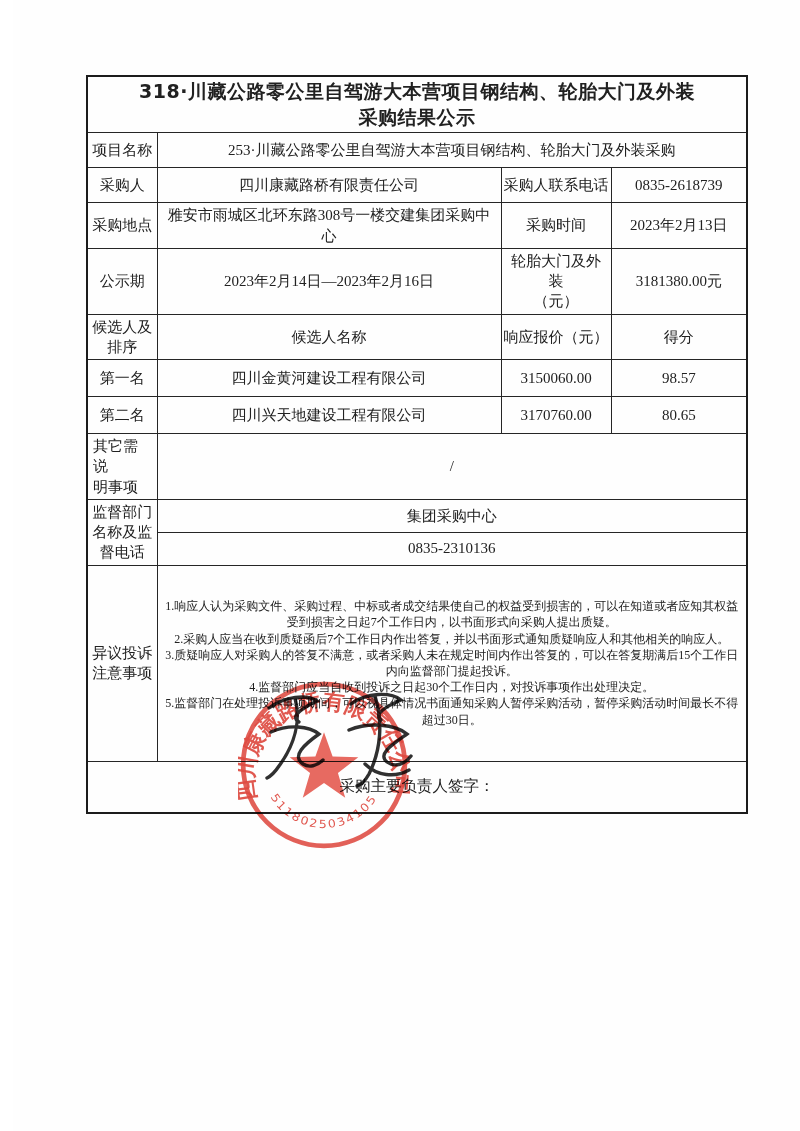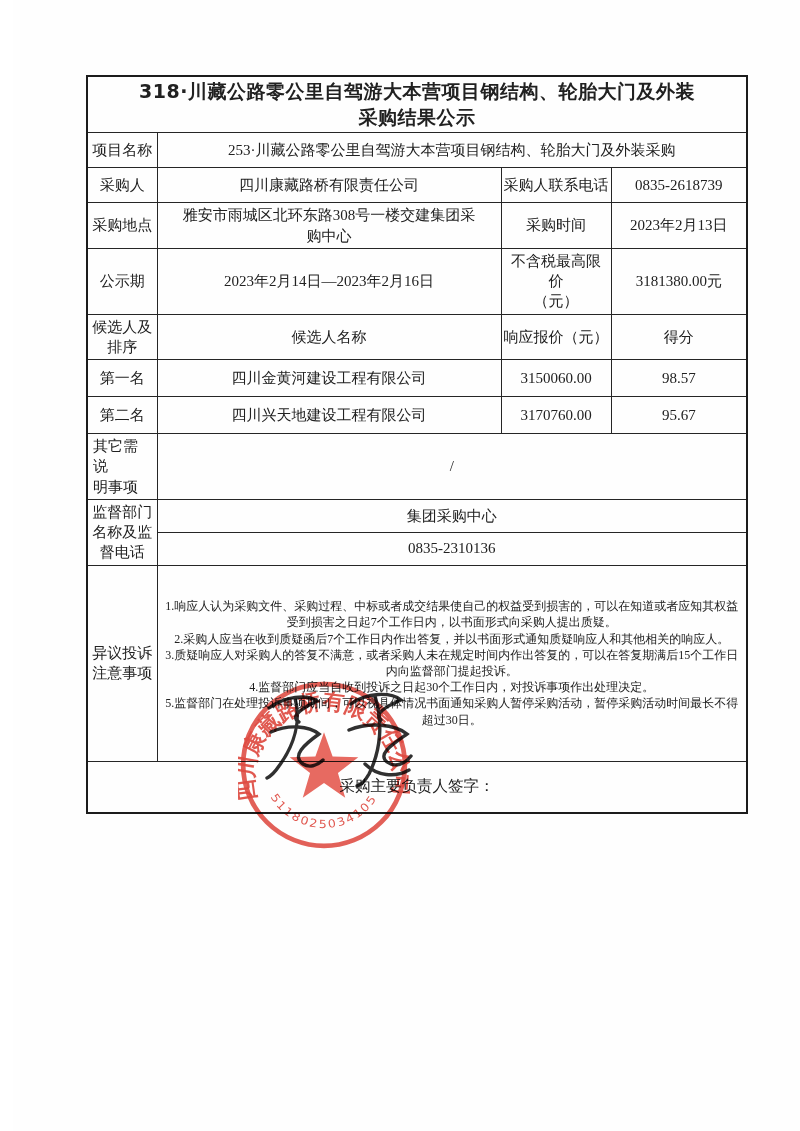--- a/index.html
+++ b/index.html
@@ -99,29 +99,29 @@
 
     <tr style="height:35px;">
       <td>采购人</td>
       <td>四川康藏路桥有限责任公司</td>
       <td style="padding:2px 1px;">采购人联系电话</td>
       <td>0835-2618739</td>
     </tr>
 
     <tr style="height:40px;">
       <td style="padding:2px 1px;">采购地点</td>
-      <td style="padding:2px 18px;text-align:center;">雅安市雨城区北环东路308号一楼交建集团采购中心</td>
+      <td style="padding:2px 3px;text-align:center;">雅安市雨城区北环东路308号一楼交建集团采购中心</td>
       <td>采购时间</td>
       <td>2023年2月13日</td>
     </tr>
 
     <tr style="height:52px;">
       <td>公示期</td>
       <td>2023年2月14日—2023年2月16日</td>
-      <td class="pre">不含税最高限价
+      <td class="pre">轮胎大门及外装
 （元）</td>
       <td>3181380.00元</td>
     </tr>
 
     <tr style="height:43px;padding-left:31px;">
       <td class="pre">候选人及
 排序</td>
       <td>候选人名称</td>
       <td style="padding:2px 1px;">响应报价（元）</td>
       <td>得分</td>
@@ -131,21 +131,21 @@
       <td>第一名</td>
       <td>四川金黄河建设工程有限公司</td>
       <td>3150060.00</td>
       <td>98.57</td>
     </tr>
 
     <tr style="height:37px;">
       <td>第二名</td>
       <td>四川兴天地建设工程有限公司</td>
       <td>3170760.00</td>
-      <td>95.67</td>
+      <td>80.65</td>
     </tr>
 
     <tr style="height:36px;">
       <td class="pre" style="text-align:left; padding-left:5px;margin-top:32px;">其它需说
 明事项</td>
       <td colspan="3">/</td>
     </tr>
 
     <tr style="height:30px;">
       <td rowspan="2" class="pre">监督部门

